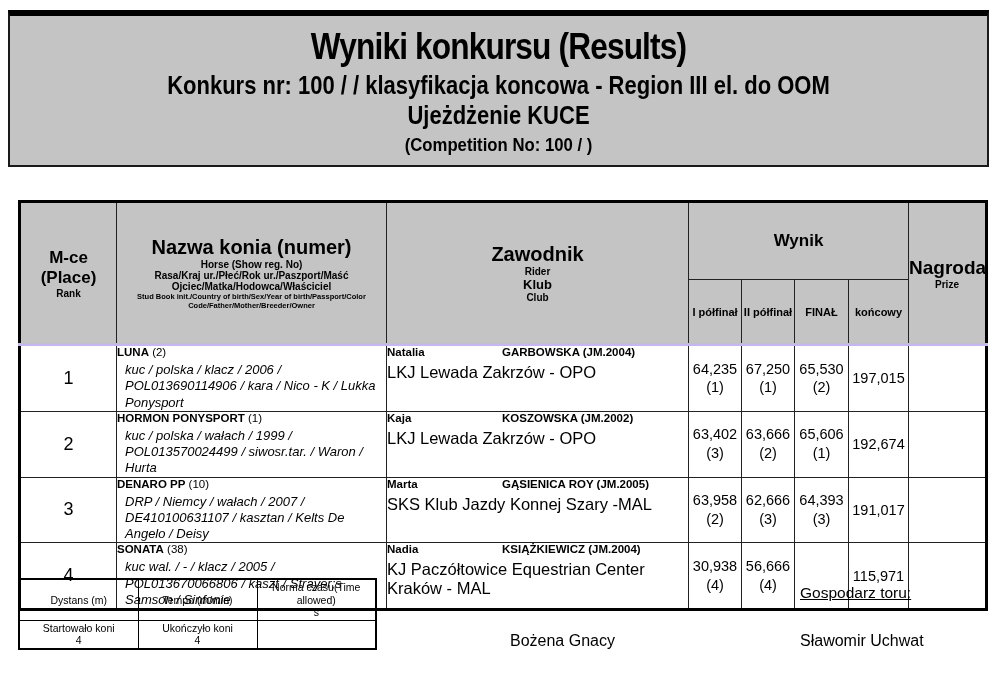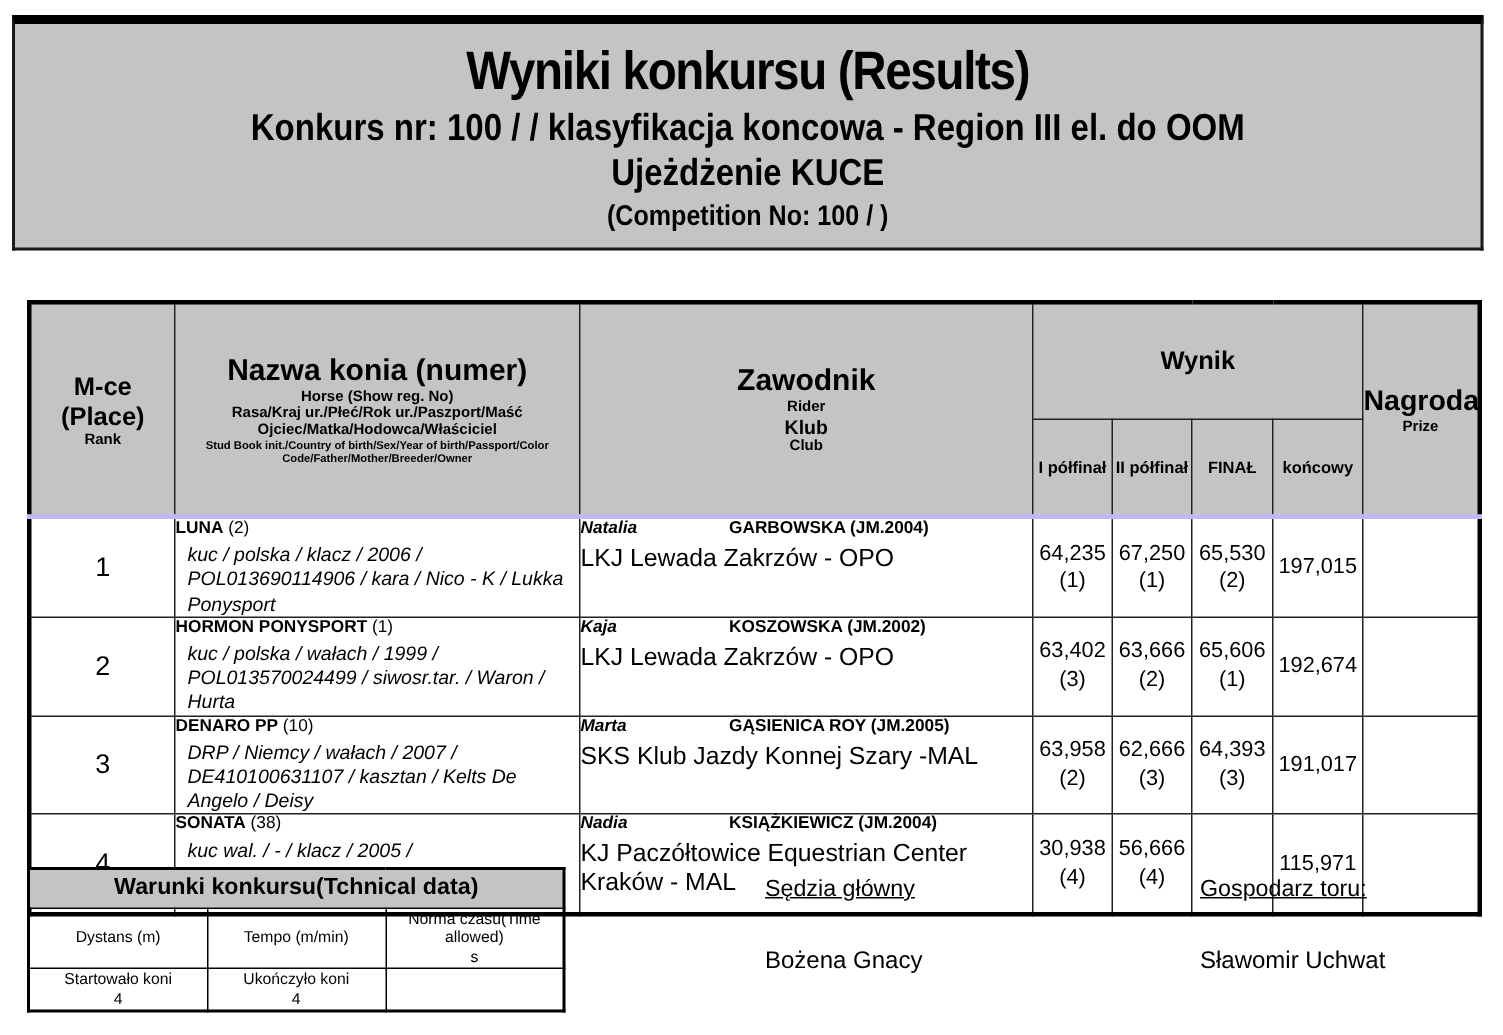--- a/index.html
+++ b/index.html
@@ -44,21 +44,21 @@
   .th-prize-main { font-size:19px; }
 
   td.c-place { text-align:center; vertical-align:middle; font-size:18px; }
   td.c-horse { vertical-align:top; padding:2px 4px; }
   .horse-name { font-size:11.5px; }
   .horse-name b { font-weight:bold; }
   .horse-no { font-weight:normal; }
   .horse-details { font-style:italic; font-size:13px; margin-top:4px; padding-left:8px; line-height:1.25; }
   td.c-rider { vertical-align:top; padding:2px 5px; }
   .rider-line { display:flex; font-weight:bold; font-size:11.5px; }
-  .rider-first { width:99px; flex:none;font-style:italic; }
+  .rider-first { width:115px; flex:none; }
   .club-line { font-size:16.5px; margin-top:5px; line-height:1.15; }
   td.c-score { text-align:center; vertical-align:middle; font-size:14.5px; line-height:1.3; }
   td.c-total { text-align:center; vertical-align:middle; font-size:14.5px; }
   td.c-prize { }
 
   
   table.tech {
     position:absolute; left:18px; top:578px; width:357px;
     border-collapse:collapse; table-layout:fixed;
     border:2px solid #000;
@@ -248,23 +248,20 @@
   </tbody>
 </table>
 
 <table class="tech">
   <colgroup>
       <col style="width:119px">
       <col style="width:119px">
       <col style="width:119px">
     </colgroup>
   <tbody>
-      <tr>
-    <th class="tech-title" colspan="3">Warunki konkursu(Tchnical data)</th>
-  </tr>
   <tr>
     <td>Dystans (m)</td>
     <td>Tempo (m/min)</td>
     <td>
       <div>Norma czasu(Time allowed)</div>
       <div>s</div>
     </td>
   </tr>
   <tr>
     <td>
@@ -274,20 +271,19 @@
     <td>
       <div>Ukończyło koni</div>
       <div>4</div>
     </td>
     <td></td>
   </tr>
 </tbody>
   </table>
 
 <div class="sig sig-judge">
-  <div class="u">Sędzia główny</div>
 </div>
 <div class="sig-name sig-name-judge">Bożena Gnacy</div>
 
 <div class="sig sig-steward">
   <div class="u">Gospodarz toru:</div>
 </div>
 <div class="sig-name sig-name-steward">Sławomir Uchwat</div>
 
 </body></html>

